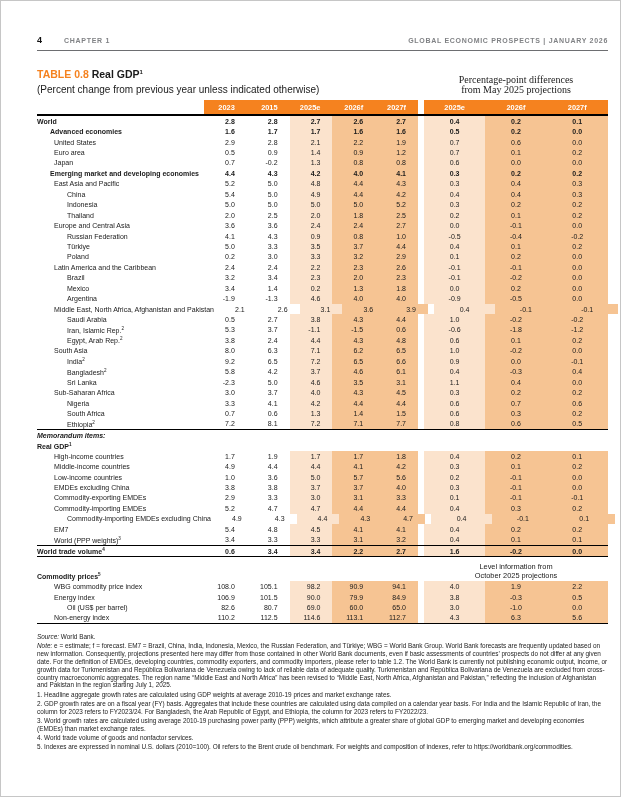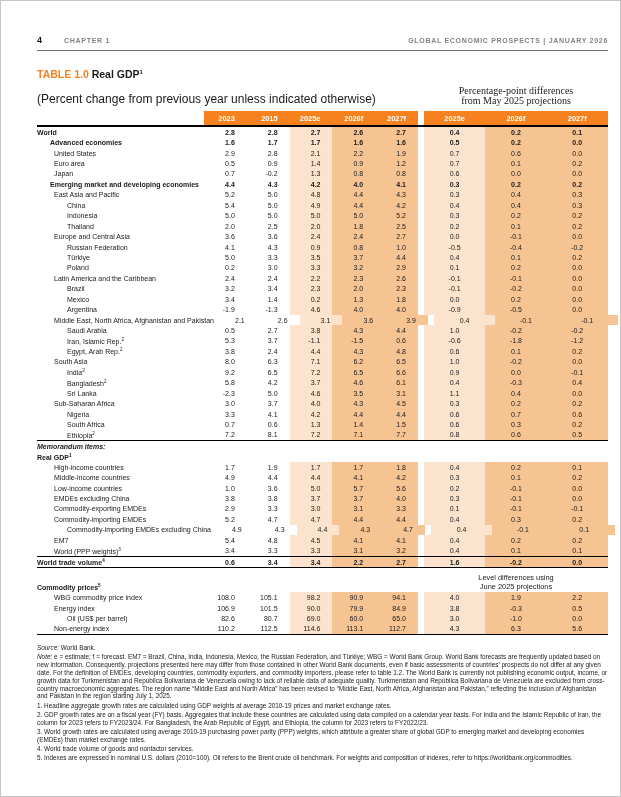--- a/index.html
+++ b/index.html
@@ -20,21 +20,21 @@
   .page-header{display:flex;align-items:baseline;font-size:7px;letter-spacing:.7px;color:var(--gray);font-weight:bold;}
   .page-number{color:#111;font-size:9px;letter-spacing:0;margin-right:22px;}
   .pub-title{margin-left:auto;}
   .header-rule{border:none;border-top:1.6px solid #6d6e71;margin:5px 0 0 0;}
   
   .title-row{display:flex;margin-top:17px;align-items:flex-end;}
   .titles{flex:1 1 auto;}
   .table-title{font-size:10.5px;font-weight:bold;}
   .title-prefix{color:var(--accent);}
   .table-title sup{font-size:6px;}
-  .table-subtitle{font-size:12px;margin-top:12px;}
+  .table-subtitle{font-size:10px;margin-top:4px;}
   .pp-note{flex:0 0 184px;text-align:center;font-size:10px;line-height:9.4px;padding-bottom:1px;font-family:Liberation Serif, serif;}
   
   .gep-table{margin-top:5px;}
   .trow,.thead{display:flex;align-items:center;}
   .thead{height:14px;border-bottom:2px solid #000;}
   .trow{height:10.45px;font-size:7px;}
   .rlabel{flex:0 0 167px;white-space:nowrap;overflow:visible;box-sizing:border-box;}
   .rlabel sup{font-size:4.6px;}
   .lvl0{padding-left:0;}
   .lvl1{padding-left:13px;}
@@ -68,21 +68,21 @@
     <div class="page-header">
       <span class="page-number">4</span>
       <span class="chapter">CHAPTER 1</span>
       <span class="pub-title">GLOBAL ECONOMIC PROSPECTS | JANUARY 2026</span>
     </div>
     <hr class="header-rule">
 
     <div class="title-row">
       <div class="titles">
         <div class="table-title">
-          <span class="title-prefix">TABLE 1.0</span>
+          <span class="title-prefix">TABLE 0.8</span>
           <span>Real GDP</span><sup>1</sup>
         </div>
         <div class="table-subtitle">(Percent change from previous year unless indicated otherwise)</div>
       </div>
       <div class="pp-note">
         <div>Percentage-point differences</div>
         <div>from May 2025 projections</div>
       </div>
     </div>
 
@@ -582,22 +582,22 @@
             <span class="cell shade-d">2.2</span>
             <span class="cell shade-d">2.7</span>
             <span class="gap"></span>
             <span class="cell dd shade-l">1.6</span>
             <span class="cell dd shade-d">-0.2</span>
             <span class="cell dd shade-d">0.0</span>
           </div>
           <div class="trow bold commodity-header">
             <span class="rlabel lvl0">Commodity prices<sup>5</sup></span>
             <span class="level-note">
-              <div>Level differences using</div>
-              <div>June 2025 projections</div>
+              <div>Level information from</div>
+              <div>October 2025 projections</div>
             </span>
           </div>
           <div class="trow">
             <span class="rlabel lvl2">WBG commodity price index</span>
             <span class="cell">108.0</span>
             <span class="cell">105.1</span>
             <span class="cell shade-l">98.2</span>
             <span class="cell shade-d">90.9</span>
             <span class="cell shade-d">94.1</span>
             <span class="gap"></span>

